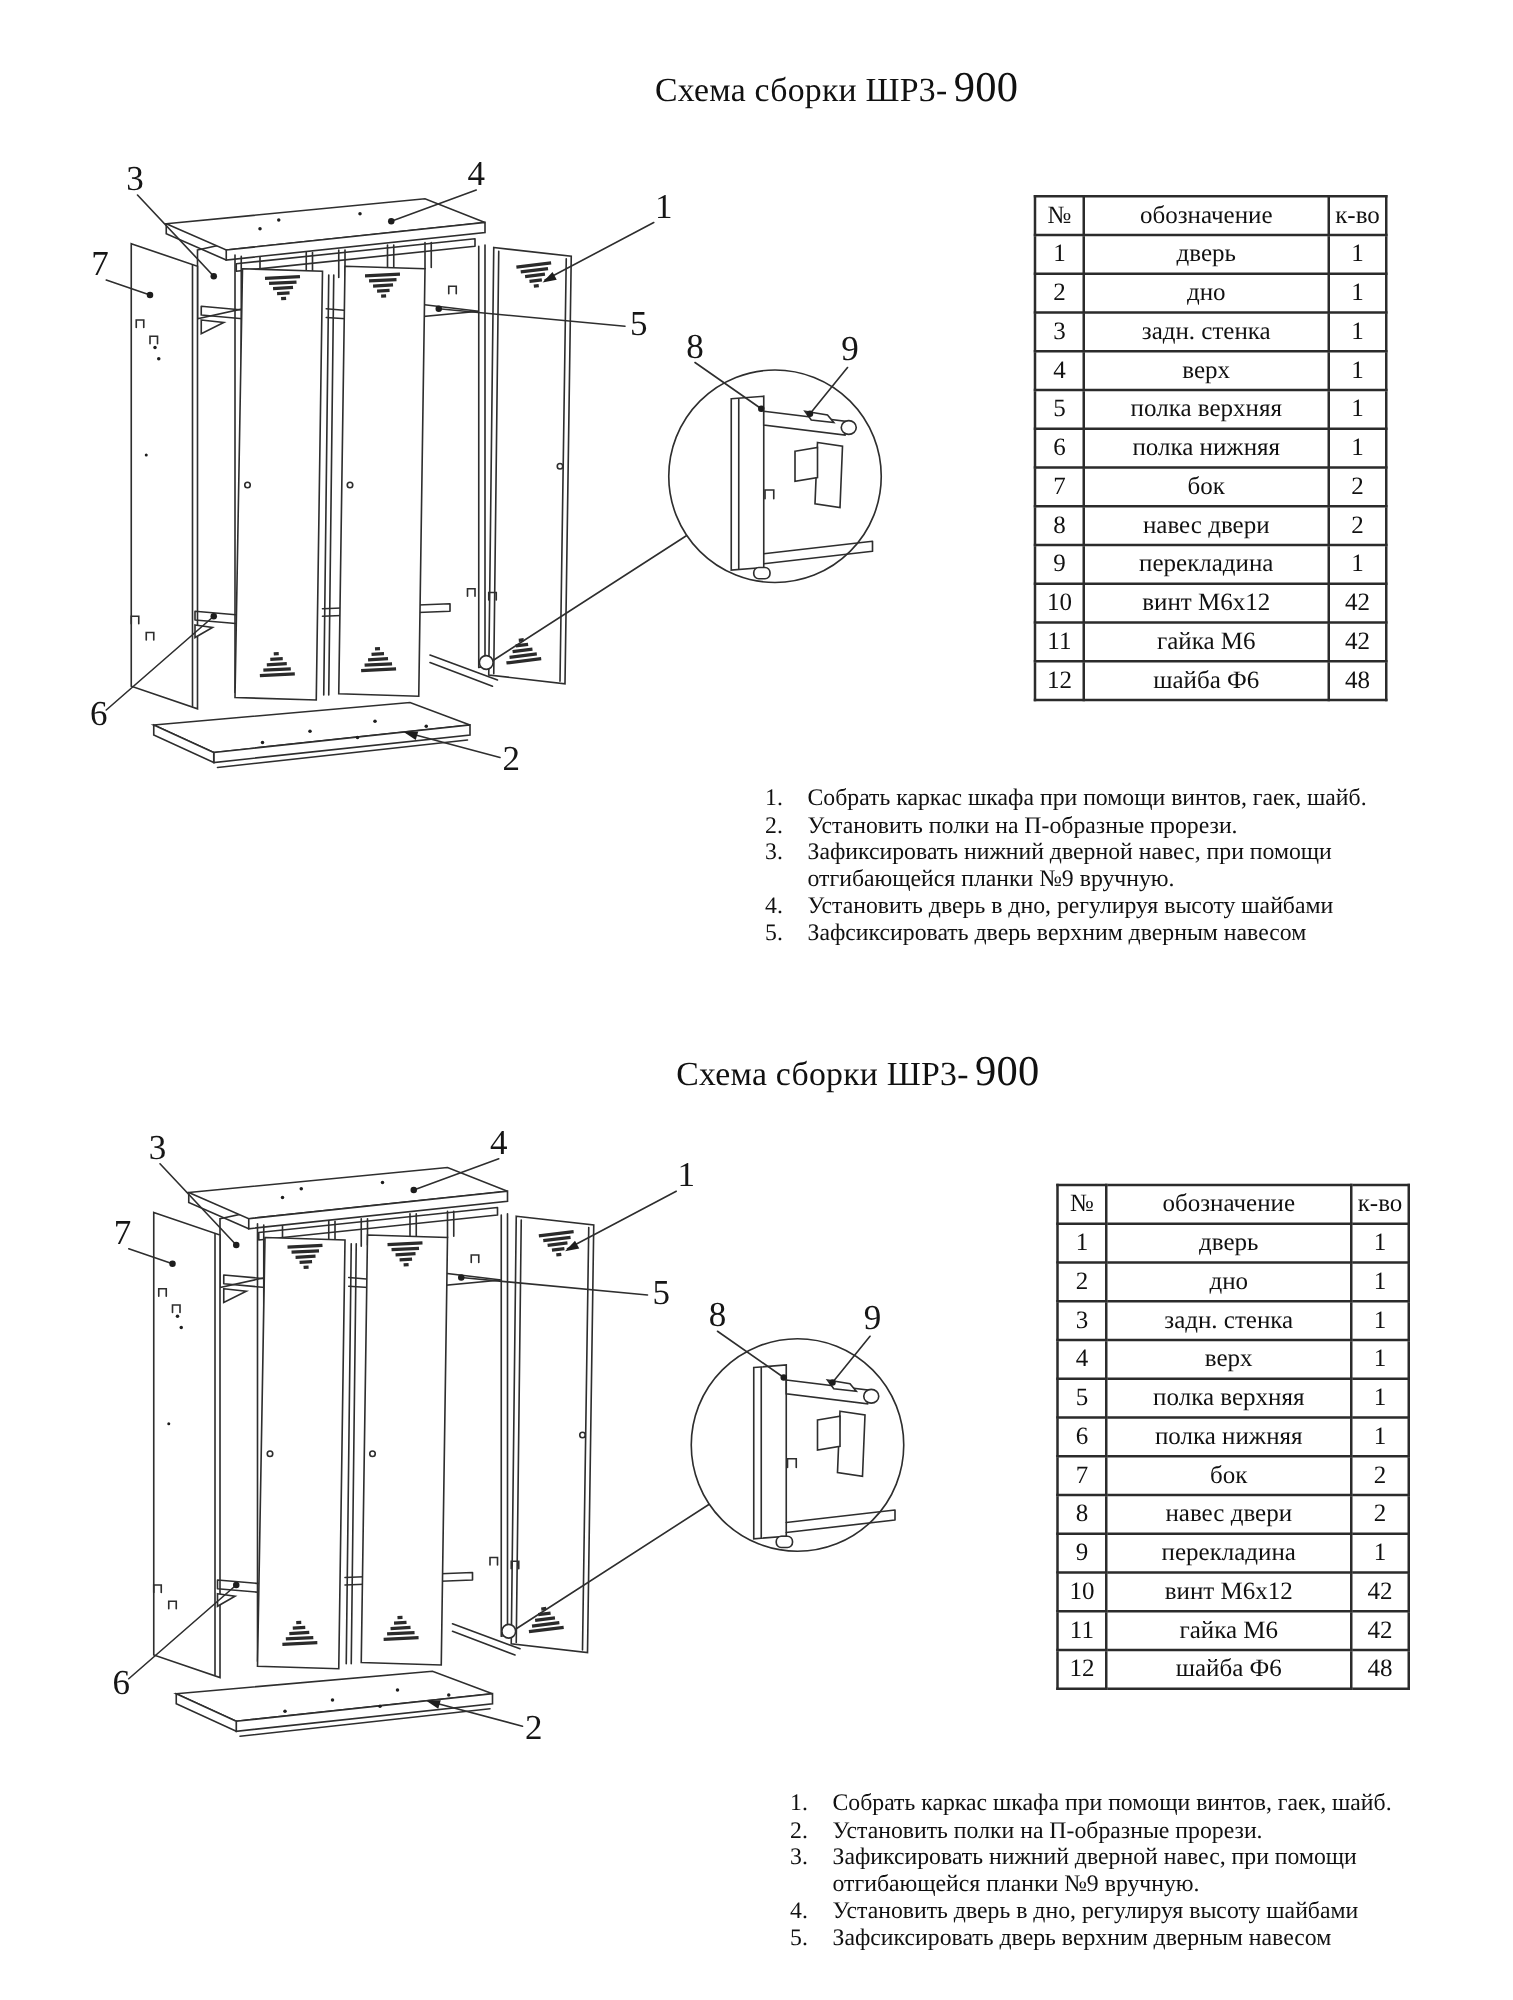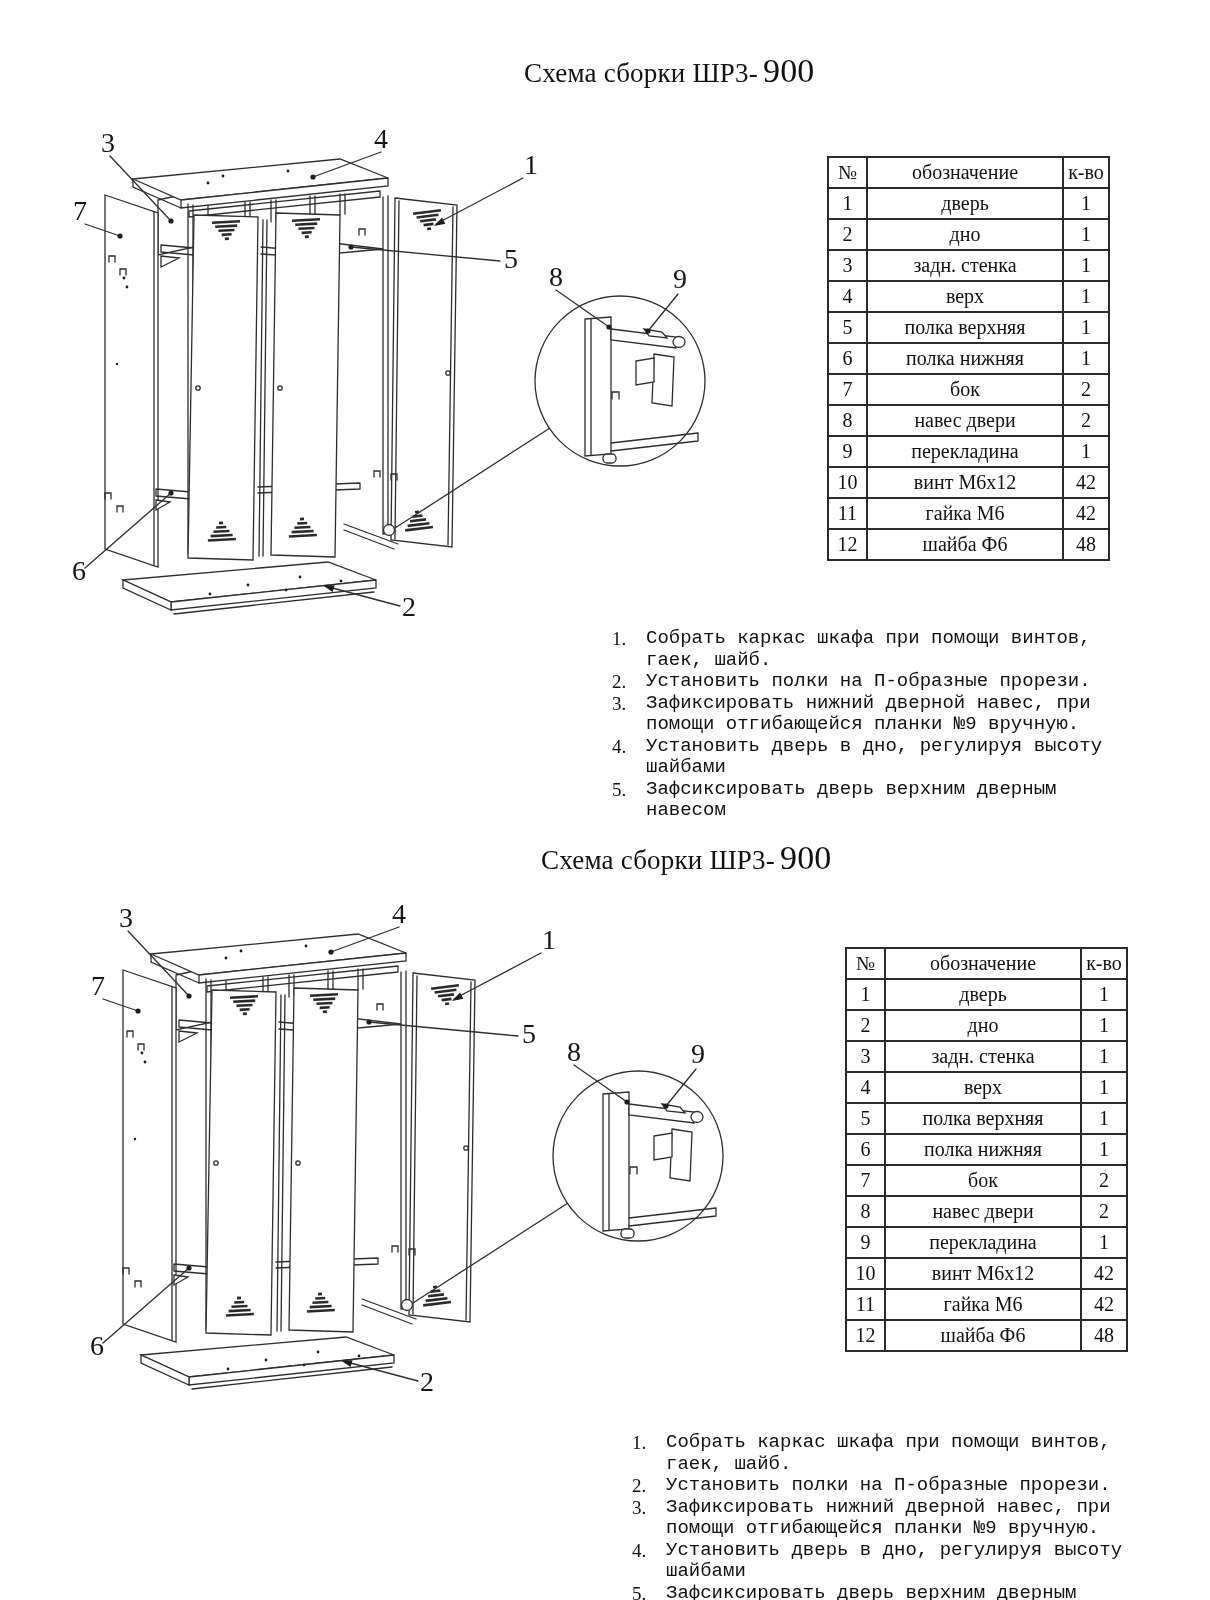--- a/index.html
+++ b/index.html
@@ -8,21 +8,21 @@
   .title{position:absolute;font-size:27px;white-space:nowrap;letter-spacing:.2px;}
   .title .num{font-size:34px;margin-left:5px;text-align:center;}
   .diagram{position:absolute;}
   .parts-table{position:absolute;border-collapse:collapse;table-layout:fixed;width:281px;
                font-size:20px;background:#fff;}
   .parts-table td{border:2px solid #2b2b2b;text-align:center;height:29px;line-height:29px;
                   padding:0;overflow:hidden;white-space:nowrap;}
   .instructions{position:absolute;font-size:19px;line-height:21.5px;width:560px;}
   .instr-row{display:flex;}
   .instr-num{width:34px;flex:none;}
-  .instr-text{width:475px;font-family:Liberation Mono, monospace;}
+  .instr-text{width:475px;}
   .cab-lines{stroke:#2e2e2e;stroke-width:1.3;fill:none;stroke-linecap:round;}
   .panel{stroke:#2e2e2e;stroke-width:1.3;fill:#ffffff;}
   .dot{fill:#1d1d1d;stroke:none;}
   .vent line{stroke:#2a2a2a;stroke-width:2.6;}
   .callouts text{font-size:28px;fill:#161616;font-family:"Liberation Serif","DejaVu Serif",serif;}
 </style>
 </head>
 <body>
 
 <svg width="0" height="0" style="position:absolute" aria-hidden="true">

